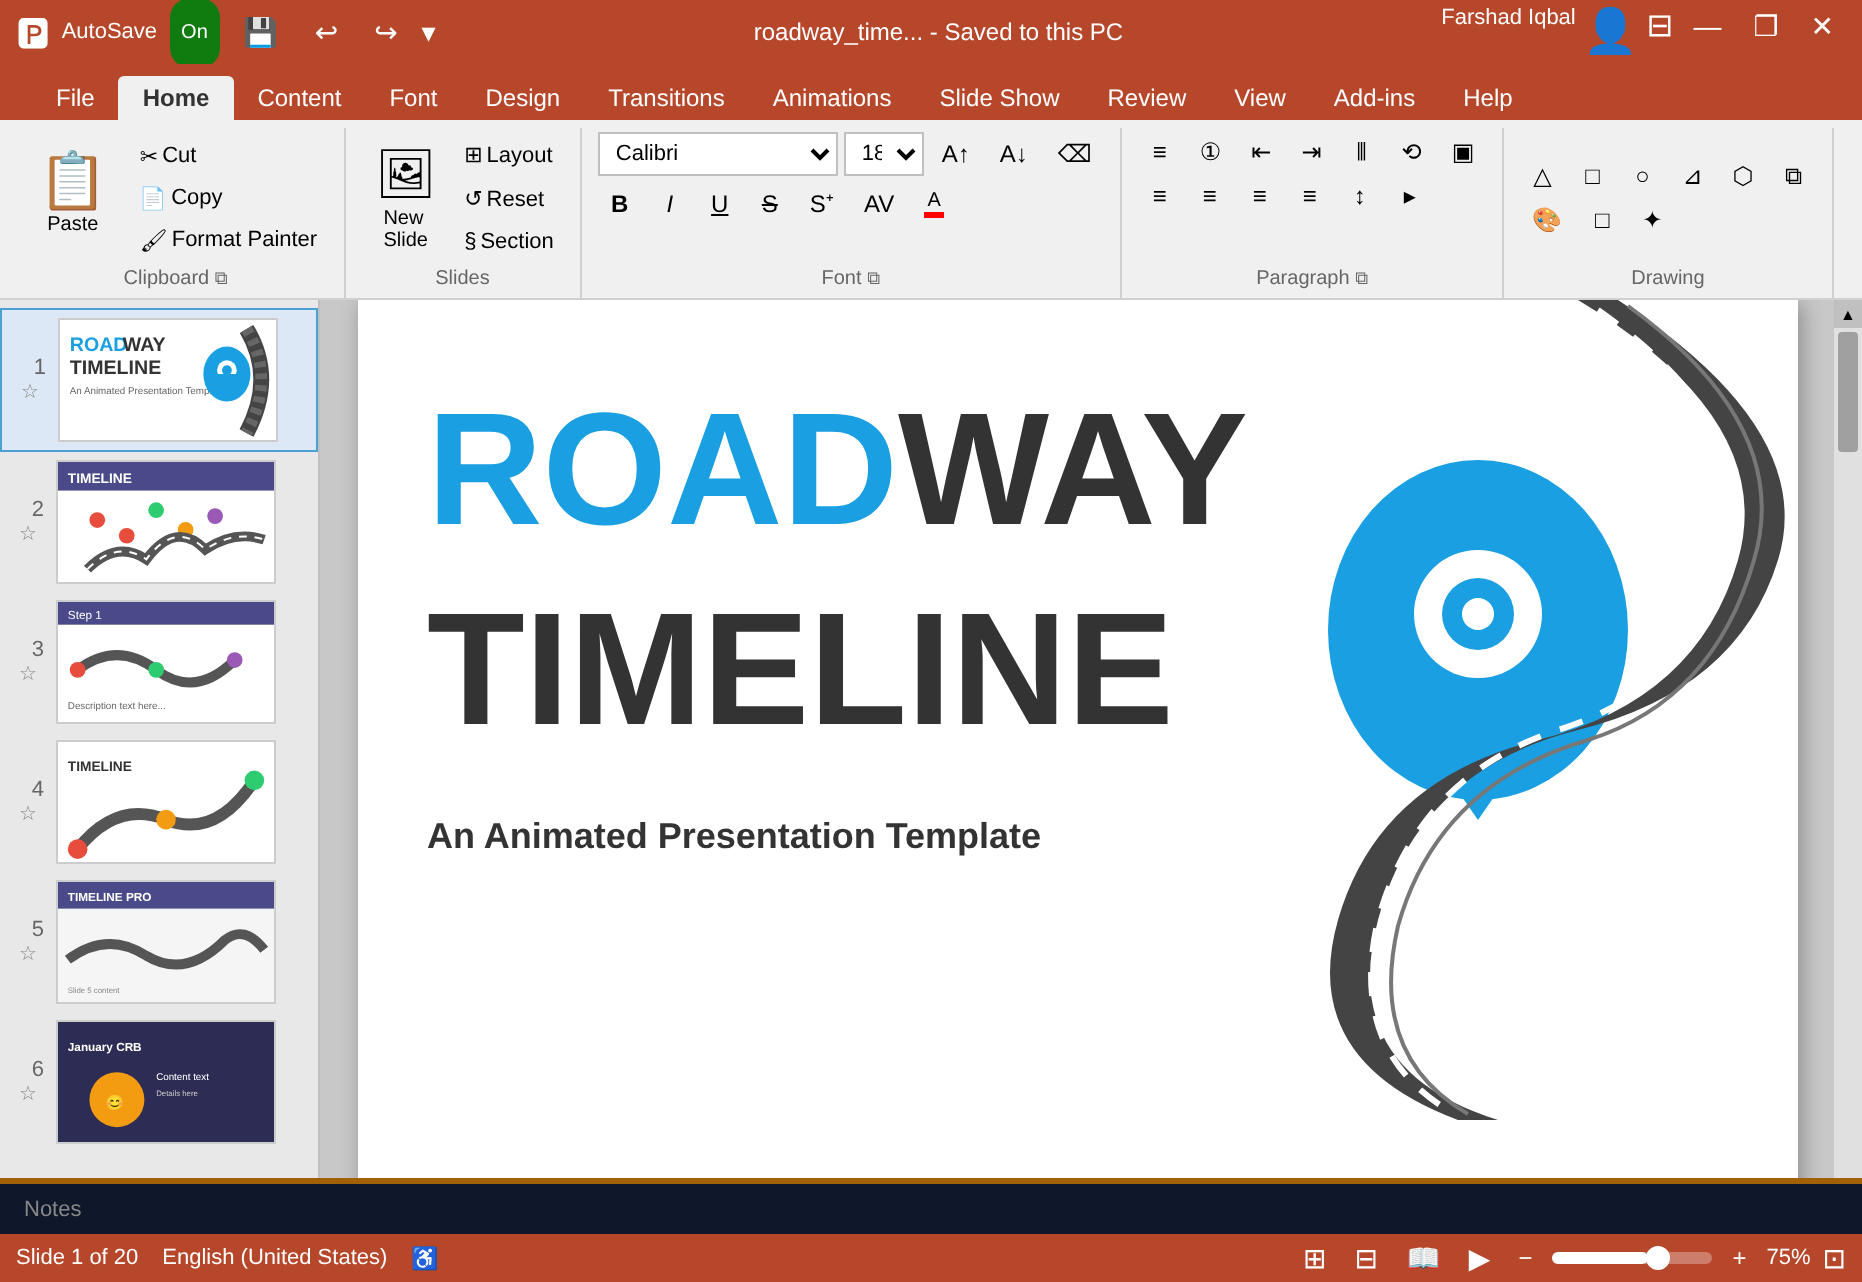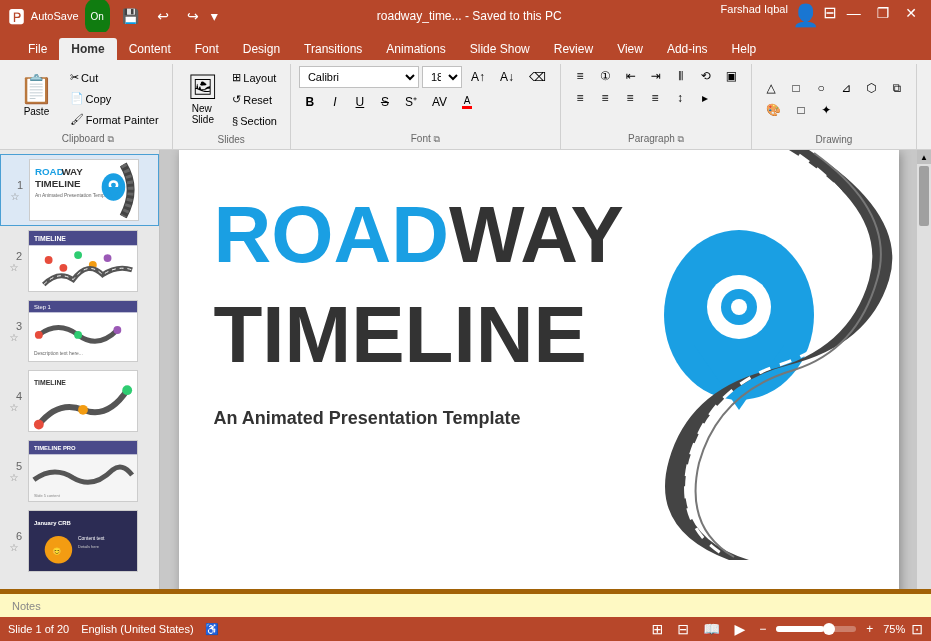--- a/index.html
+++ b/index.html
@@ -77,21 +77,21 @@
     .h-scroll-btn { width: 14px; height: 14px; background: #c0c0c0; display: flex; align-items: center; justify-content: center; font-size: 8px; cursor: pointer; flex-shrink: 0; }
     .h-scroll-track { flex: 1; height: 100%; display: flex; align-items: center; padding: 0 2px; }
     .h-scroll-thumb { width: 80px; height: 10px; background: #a0a0a0; border-radius: 2px; }
     .canvas-main { flex: 1; display: flex; }
     .canvas-content { flex: 1; background: #c8c8c8; display: flex; align-items: center; justify-content: center; }
     .canvas-v-scroll { width: 14px; background: #e0e0e0; display: flex; flex-direction: column; }
     .v-scroll-btn { width: 14px; height: 14px; background: #c0c0c0; display: flex; align-items: center; justify-content: center; font-size: 8px; cursor: pointer; flex-shrink: 0; }
     .v-scroll-track { flex: 1; display: flex; flex-direction: column; padding: 2px 0; }
     .v-scroll-thumb { height: 60px; width: 10px; background: #a0a0a0; border-radius: 2px; margin: 0 2px; }
 
-    .notes-area { height: 28px; background: #fef9c3; border-top: 5px solid #a16207; display: flex; align-items: center; padding: 0 12px; font-size: 11px; color: #888; }
+    .notes-area { height: 28px; background: #0f172a; border-top: 3px solid #a16207; display: flex; align-items: center; padding: 0 12px; font-size: 11px; color: #888; }
   </style>
 </head>
 <body>
 
 <div class="title-bar">
   <div class="title-bar-left">
     <span style="font-size:18px; color:white;">🅿</span>
     <span class="autosave-label">AutoSave</span>
     <span class="autosave-toggle">
       <span>On</span>

